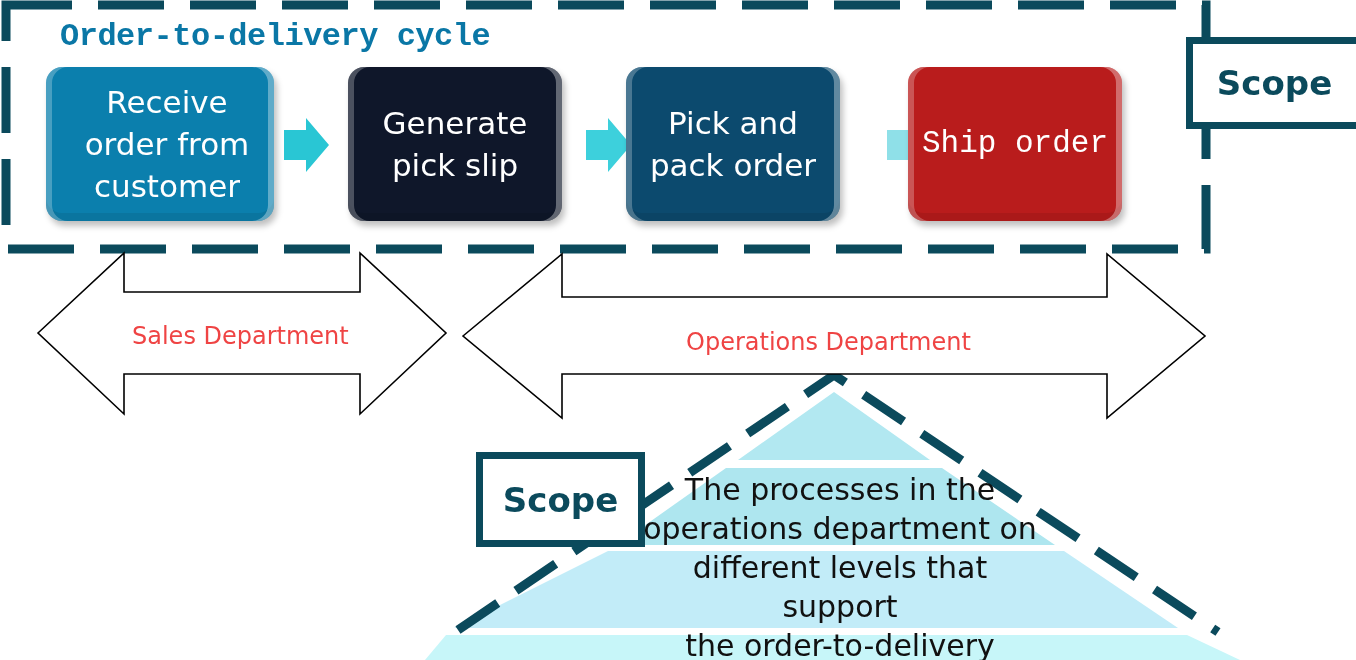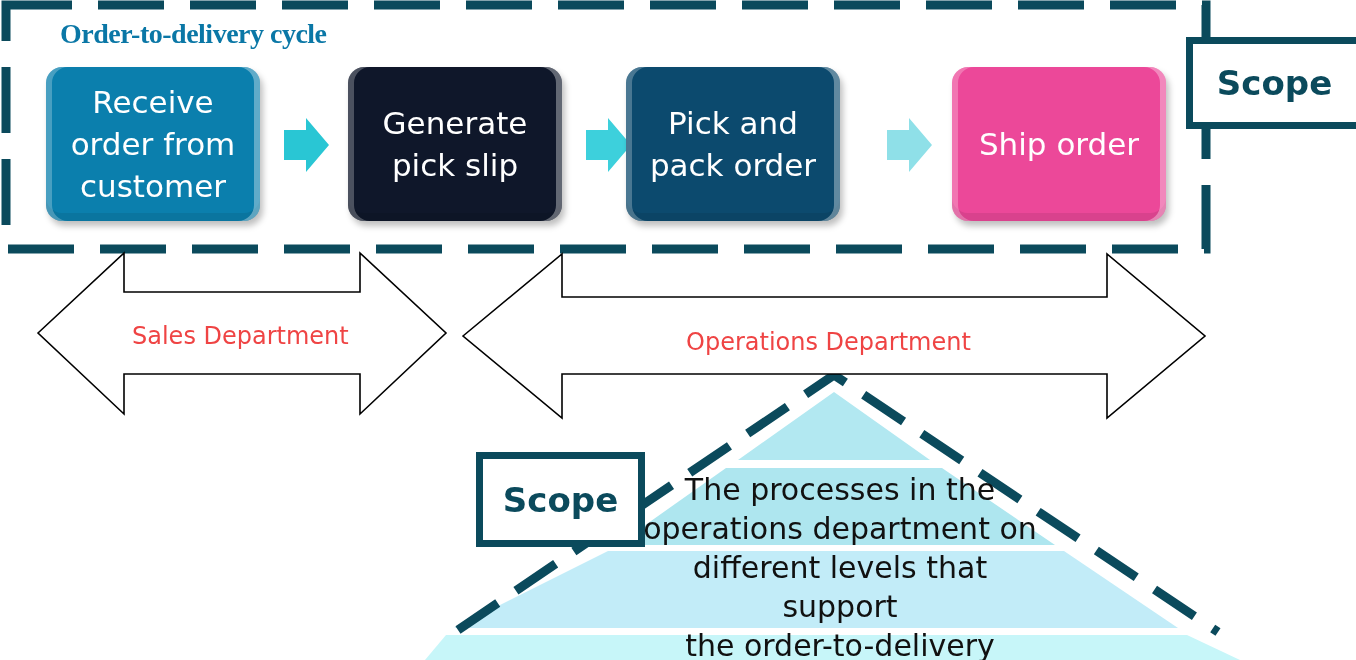--- a/index.html
+++ b/index.html
@@ -1,20 +1,20 @@
 <!DOCTYPE html>
 <html><head>
 <meta charset="utf-8">
 <style>
   html, body { margin:0; padding:0; background:#ffffff; }
   body { width:1356px; height:660px; position:relative; overflow:hidden;
          font-family:"Liberation Sans", "DejaVu Sans", sans-serif; }
   svg { position:absolute; left:0; top:0; }
-  .cycle-title { position:absolute; left:60px; top:18px; font-size:28px; font-weight:bold;
-                 color:#0a77a6; font-family:Liberation Serif, serif; letter-spacing:-0.5px; }
+  .cycle-title { position:absolute; left:60px; top:18px; font-size:32px; font-weight:bold;
+                 color:#0a77a6; font-family:Liberation Mono, monospace; letter-spacing:-0.5px; }
   .box { position:absolute; width:214px; height:154px; border-radius:16px;
          display:flex; align-items:center; justify-content:center; text-align:center;
          color:#ffffff; font-size:31px; line-height:42px; font-family:"DejaVu Sans", sans-serif;
          box-shadow: 3px 5px 6px rgba(0,0,0,0.25), inset 6px 0 0 rgba(255,255,255,0.25),
                      inset -6px 0 0 rgba(255,255,255,0.35), inset 0 -8px 0 rgba(0,0,0,0.08); }
   .box span { white-space:pre-line; padding:0 6px; }
   .scope-label { position:absolute; background:#fff; border:7px solid #0b4a5c;
                  color:#0b4a5c; font-weight:bold; font-size:34px;
                  display:flex; align-items:center; justify-content:center;
                  font-family:"DejaVu Sans", sans-serif; }
@@ -42,34 +42,34 @@
 
   <g id="flow-arrows">
       <polygon points="284,130 306,130 306,118 329,145 306,172 306,160 284,160" fill="#29c6d4"></polygon>
       <polygon points="586,130 608,130 608,118 631,145 608,172 608,160 586,160" fill="#3dd0dc"></polygon>
       <polygon points="887,130 909,130 909,118 932,145 909,172 909,160 887,160" fill="#8fe0e8"></polygon>
     </g>
 </svg>
 
 <div class="cycle-title">Order-to-delivery cycle</div>
 
-<div class="box" style="left: 46px; top: 67px; background: rgb(11, 127, 173);" id="box0">
+<div class="box" style="left: 46px; top: 67px; background: rgb(11, 127, 173); padding-left: 14px;" id="box0">
   <span>Receive
 order from
 customer</span>
 </div>
 <div class="box" style="left: 348px; top: 67px; background: #0f172a;" id="box1">
   <span>Generate
 pick slip</span>
 </div>
 <div class="box" style="left: 626px; top: 67px; background: #0c4a6e;" id="box2">
   <span>Pick and
 pack order</span>
 </div>
-<div class="box" style="left: 952px; top: 67px; background: #ec4899;" id="box3">
+<div class="box" style="left: 908px; top: 67px; background: #b91c1c; font-family: Liberation Mono, monospace;" id="box3">
   <span>Ship order</span>
 </div>
 
 <div class="scope-label" style="left:1186px;top:37px;width:163px;height:78px;">Scope</div>
 <div class="scope-label" style="left:476px;top:452px;width:155px;height:81px;">Scope</div>
 
 <div class="dept-label" style="left:132px;top:322px;">Sales Department</div>
 <div class="dept-label" style="left:686px;top:328px;text-align:right;">Operations Department</div>
 
 <div class="pyr-text" style="top:470px;">The processes in the

